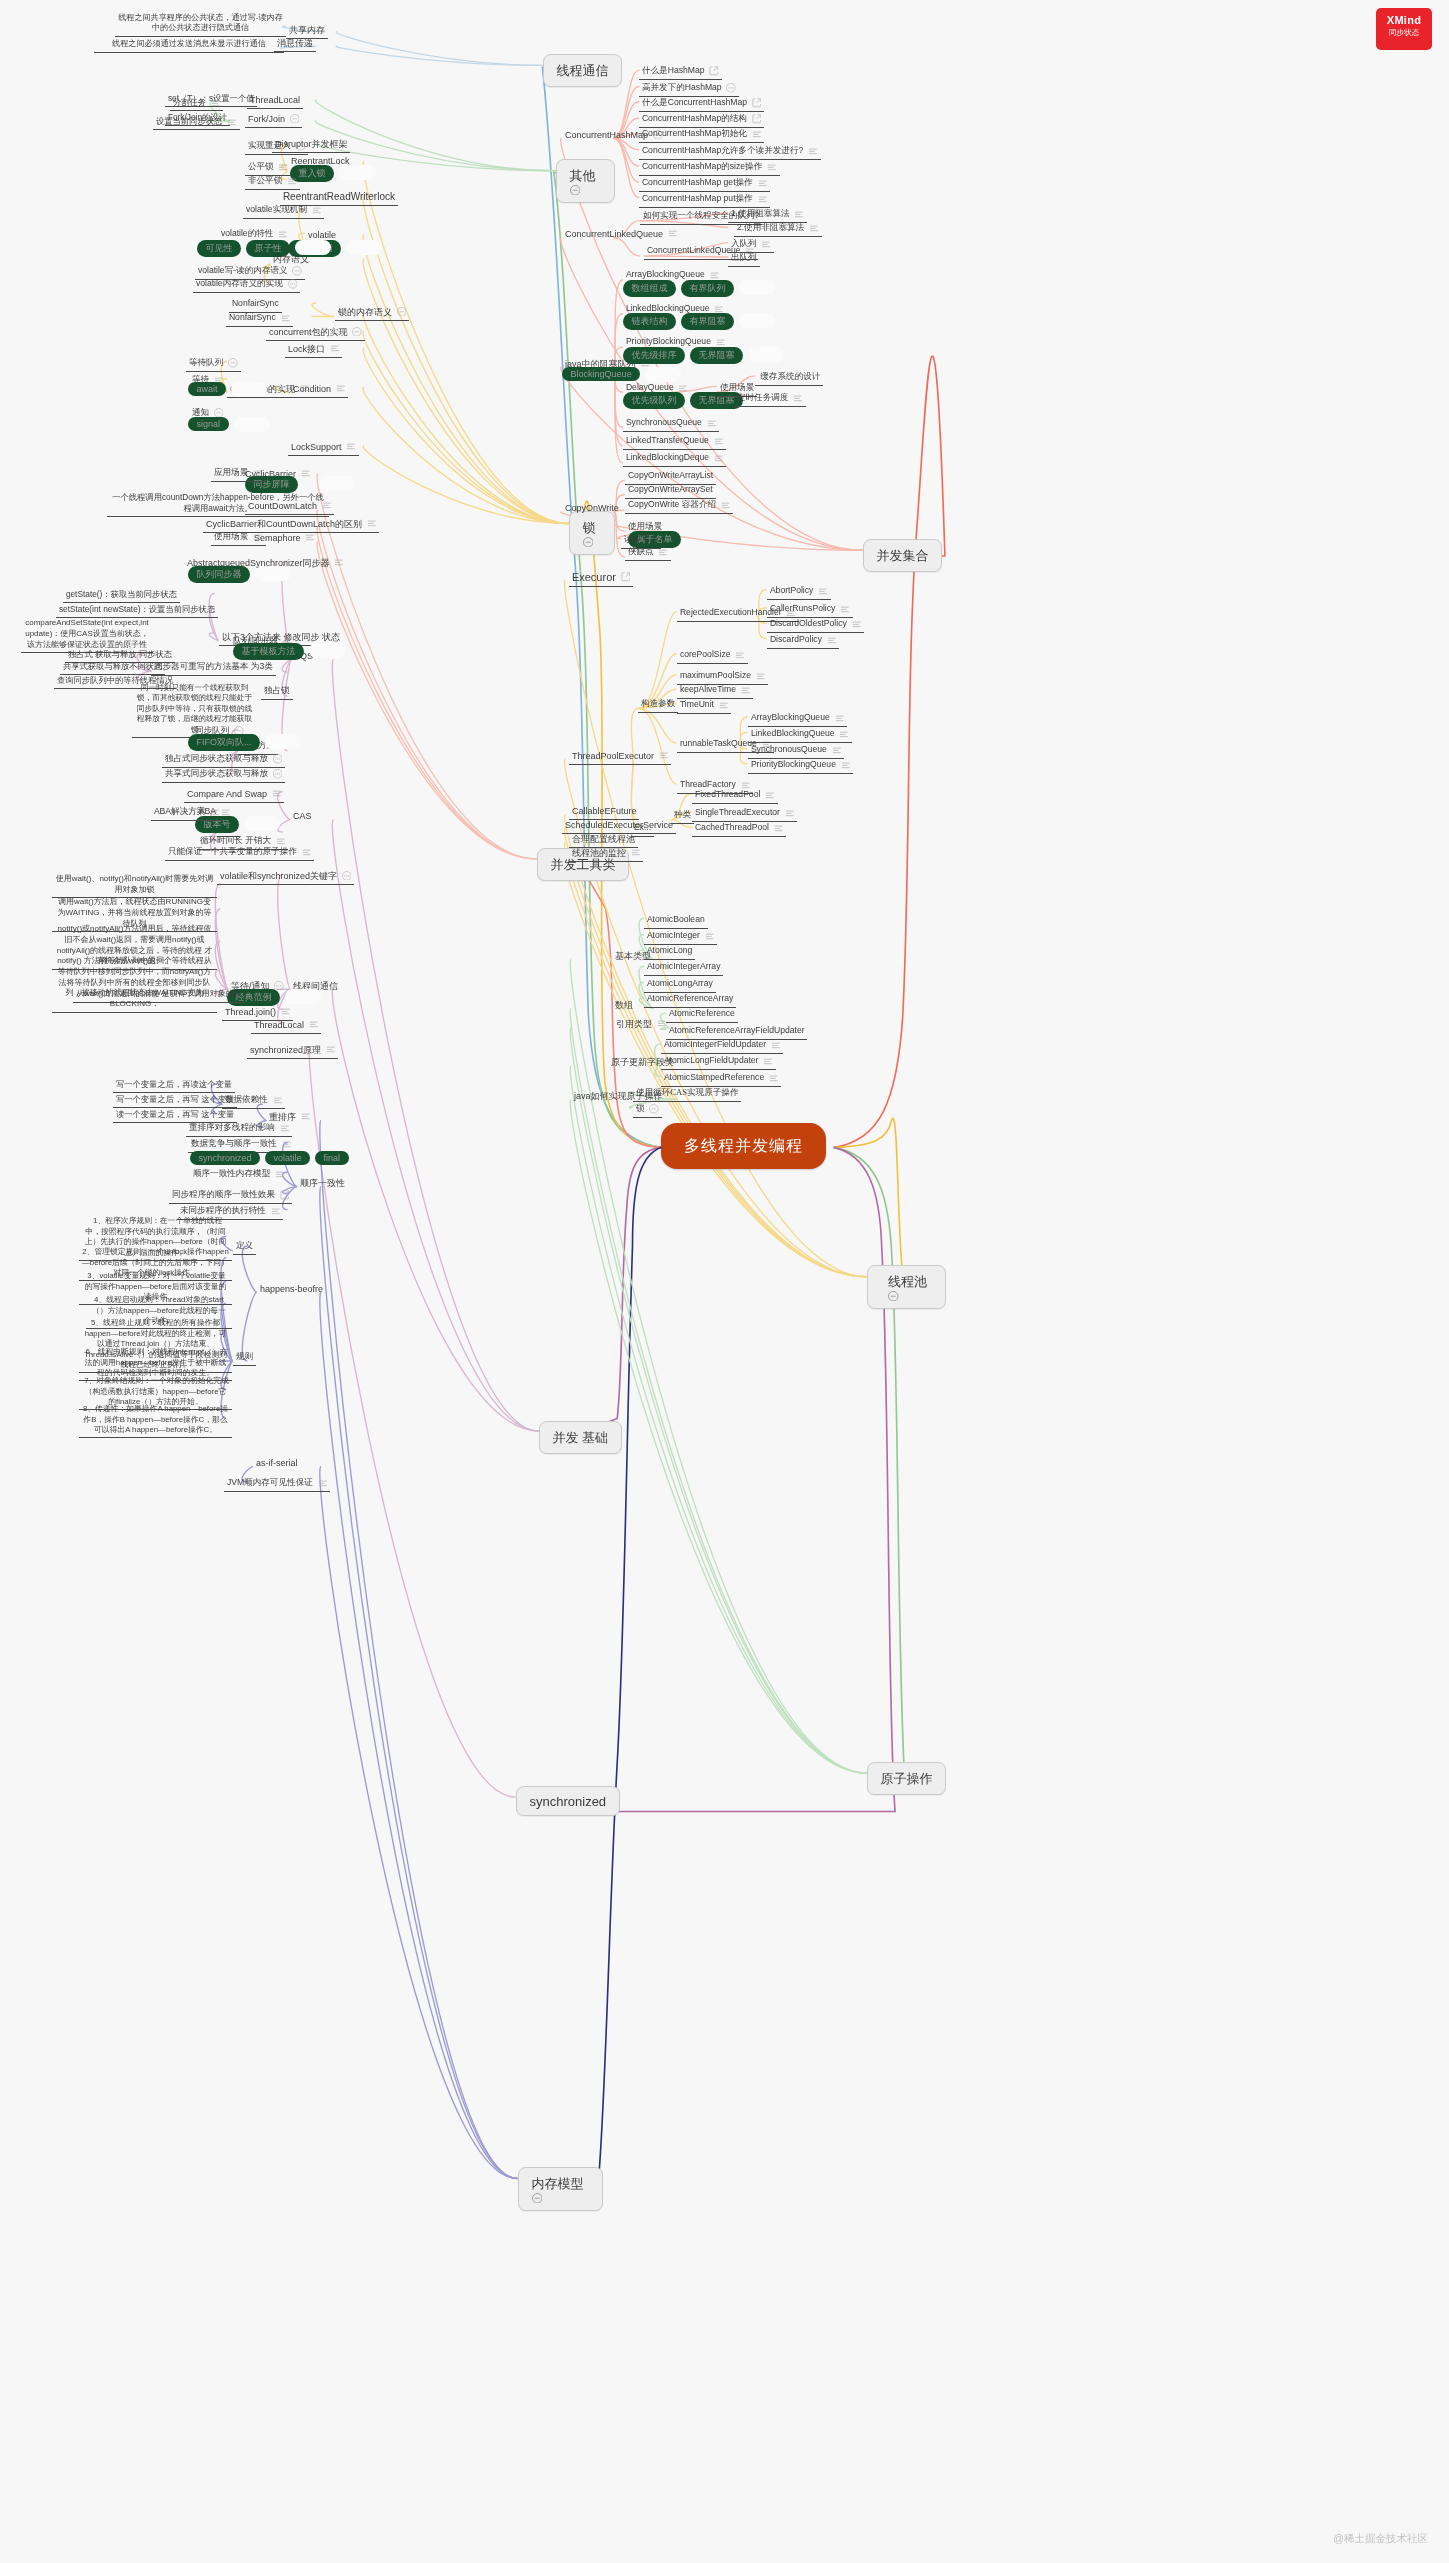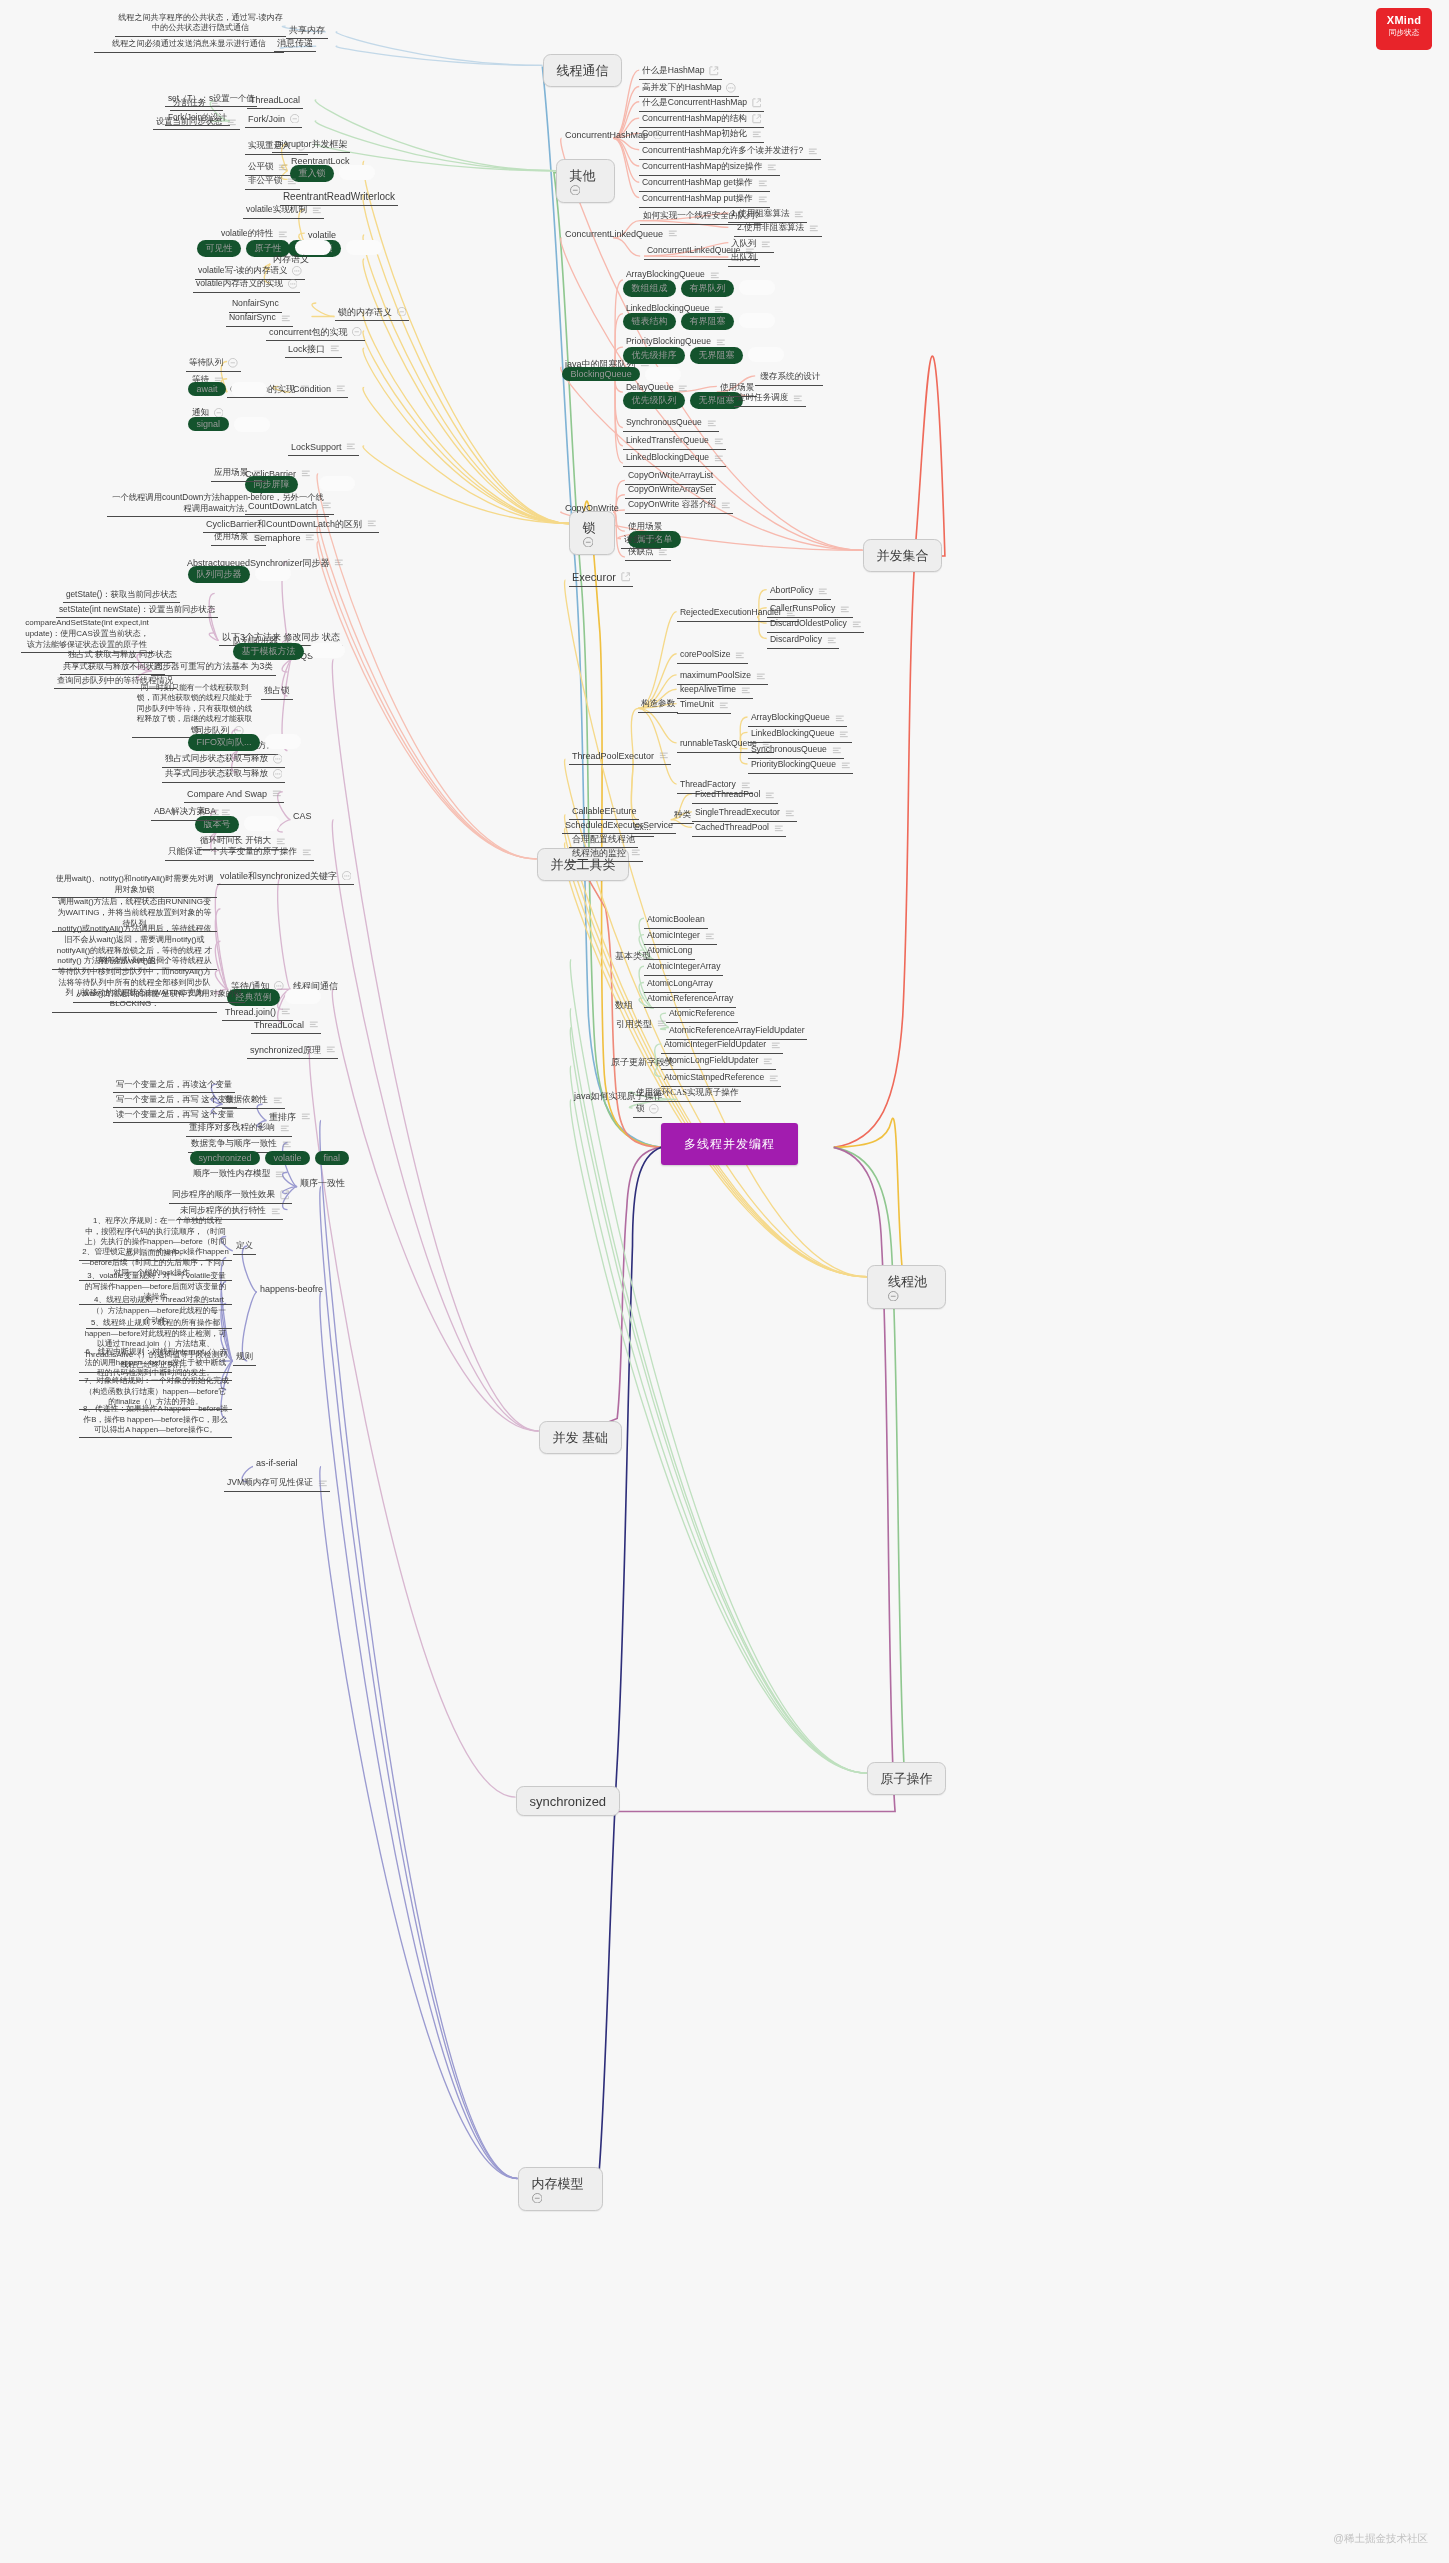--- a/index.html
+++ b/index.html
@@ -26,25 +26,25 @@
   
   .u  { border-bottom:1.5px solid #4a4a4a; padding:1px 2.9px 1.9px 2.9px; }
   .u-none { padding:1px 2.9px 1.9px 2.9px; }
 
   
   .wrap { white-space:normal; text-align:center; }
 
   
   #root {
     position:absolute;
-    background:#a21caf;
+    background:#c2410c;
     color:#fff;
-    border-radius:3px;
+    border-radius:16px;
     padding:12.5px 23px;
-    font-size:12px;
+    font-size:16px;
     letter-spacing:1px;
     box-shadow:0 1px 1.9px rgba(0,0,0,.18);
   }
 
   
   .lvl1 {
     position:absolute;
     background:#eeeeee;
     border:1px solid #c9c9c9;
     border-radius:7.7px;

